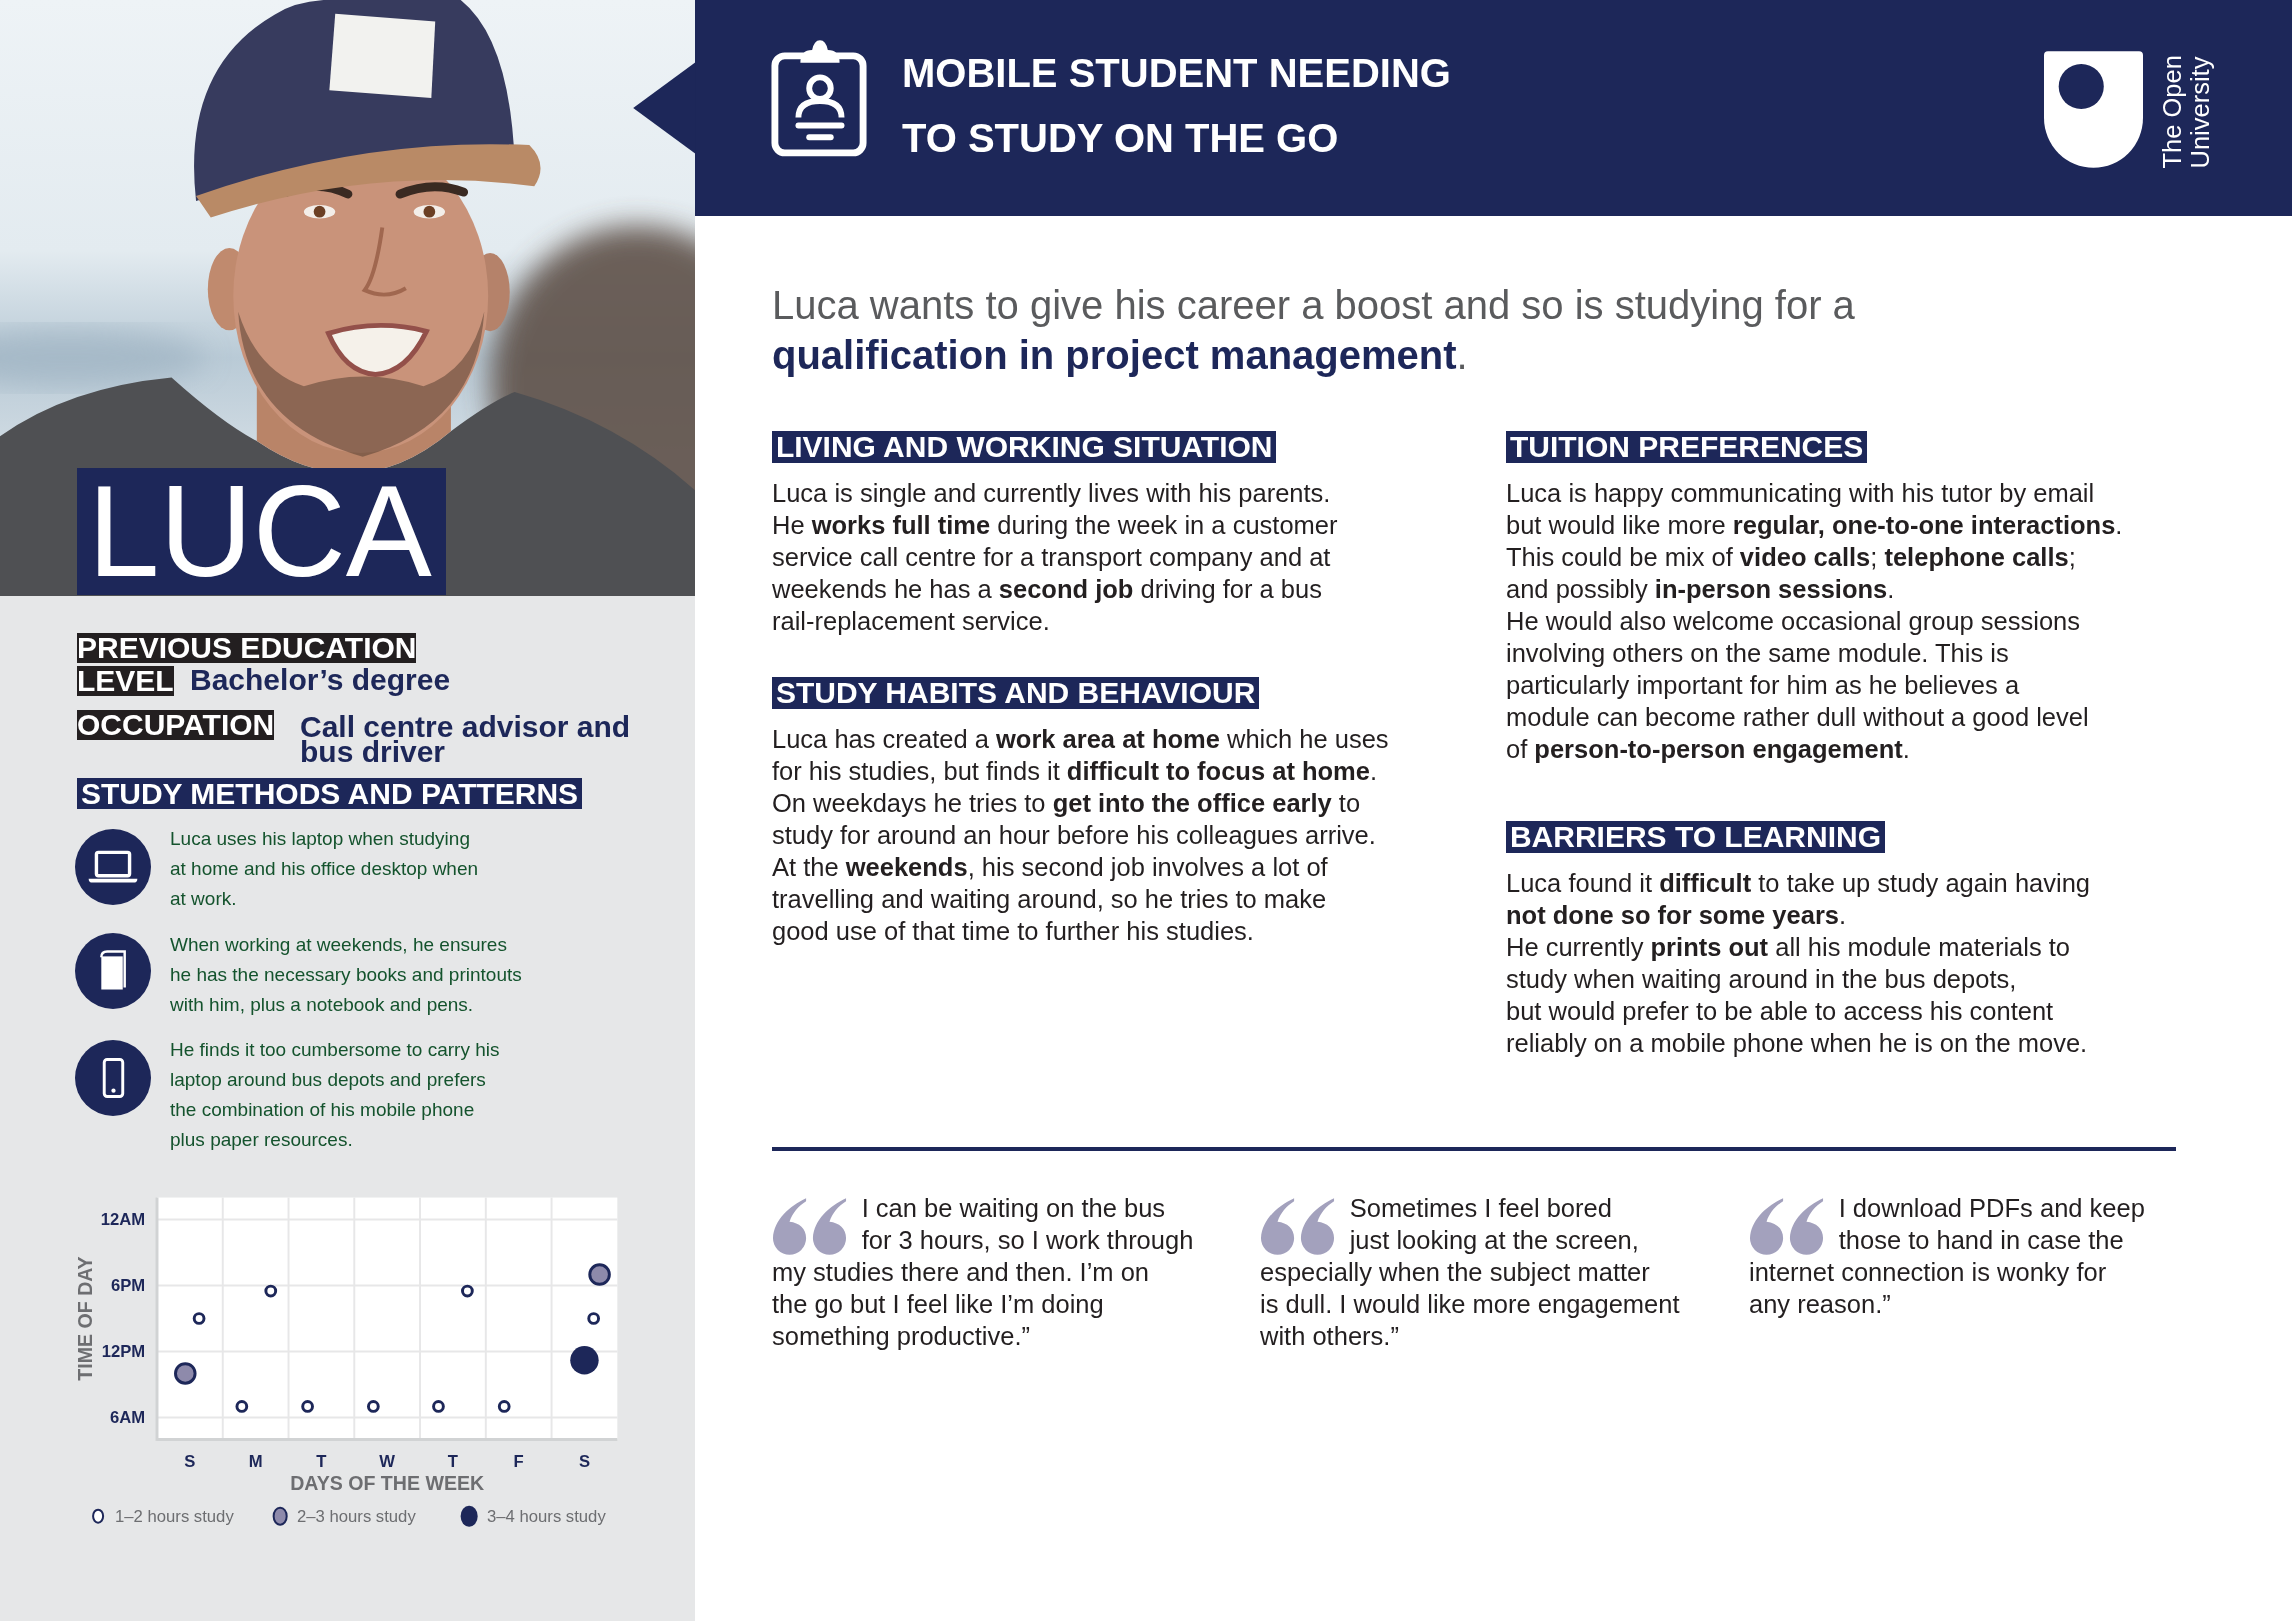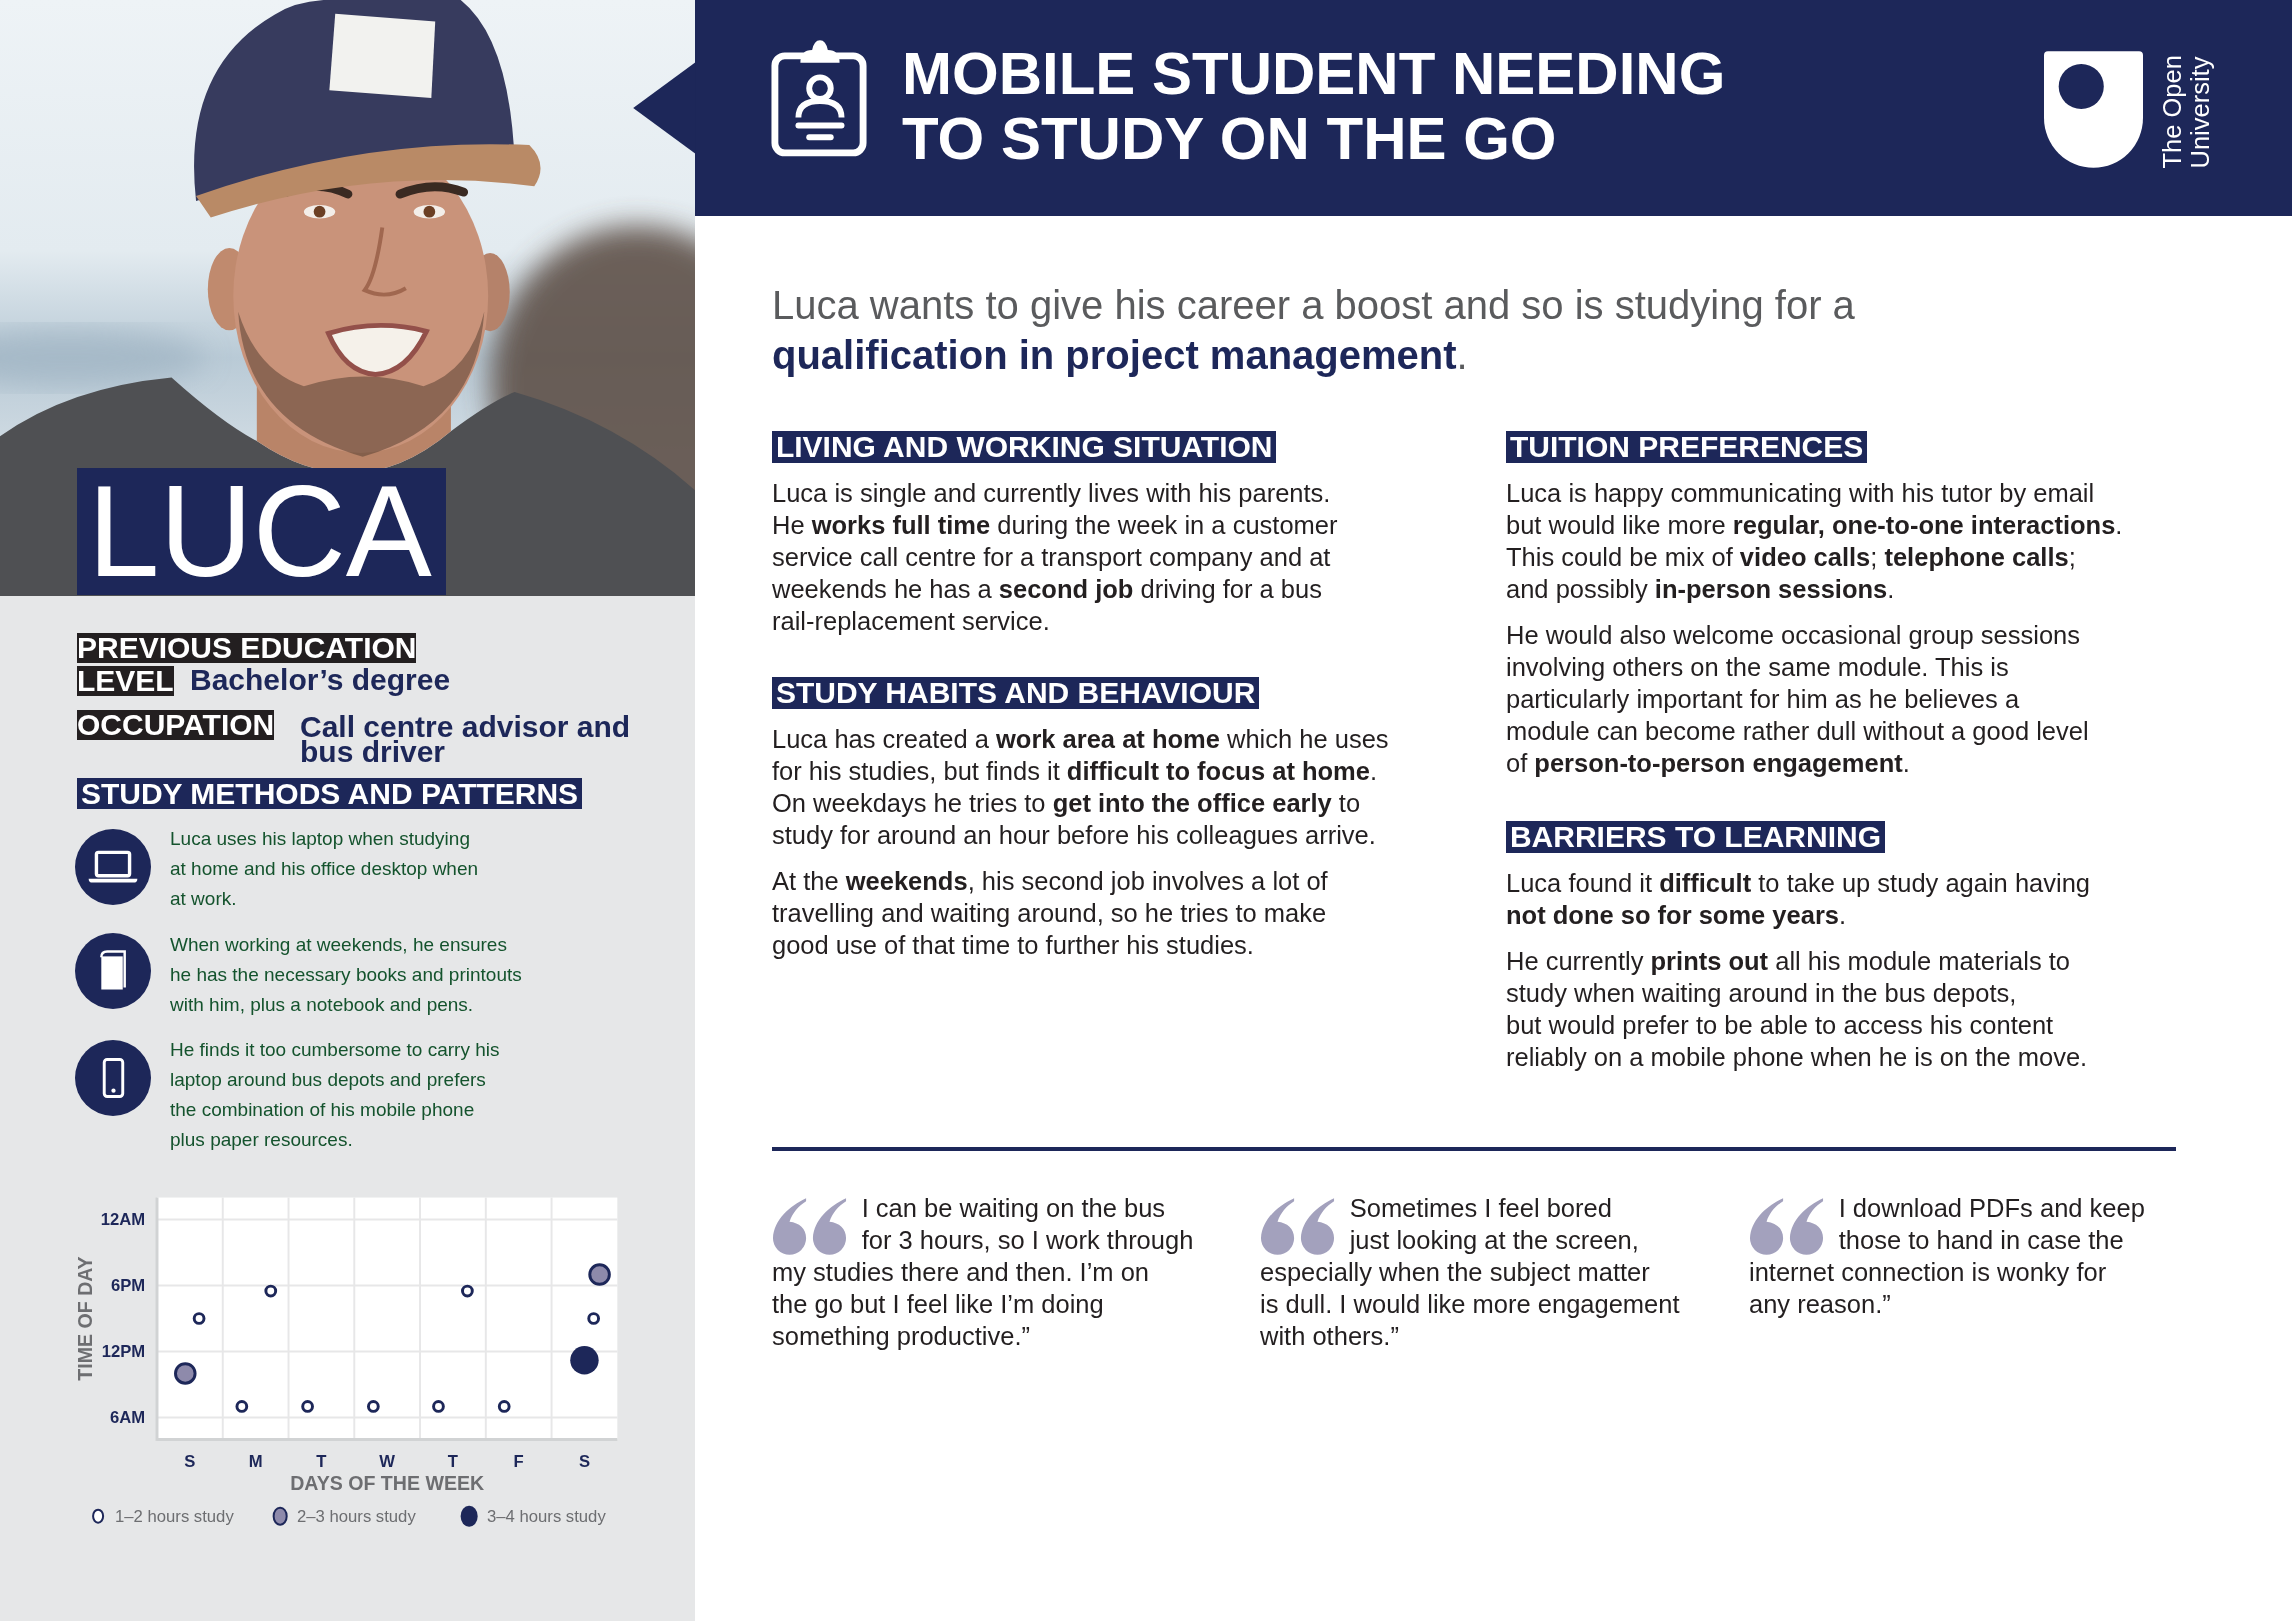--- a/index.html
+++ b/index.html
@@ -4,21 +4,21 @@
 <style>
 *{box-sizing:border-box;margin:0;padding:0}
 html,body{width:2293px;height:1621px;background:#ffffff;overflow:hidden}
 body{font-family:"Liberation Sans",sans-serif;color:#231f20;position:relative}
 .abs{position:absolute}
 #photo{left:0;top:0;width:695px;height:596px;display:block}
 #left-panel{left:0;top:596px;width:695px;height:1025px;background:#e6e7e8}
 #header{left:695px;top:0;width:1598px;height:216px;background:#1d2759}
 #header-arrow{left:633px;top:62px;width:63px;height:92px}
 #clipboard-icon{left:770px;top:39px;width:98px;height:118px}
-.title-line{left:902px;color:#fff;font-weight:bold;font-size:60px;line-height:65px;white-space:nowrap}
+.title-line{left:902px;color:#fff;font-weight:bold;font-size:40px;line-height:65px;white-space:nowrap}
 #title-1{top:41px}
 #title-2{top:106px}
 #ou-shield{left:2044px;top:51px;width:99px;height:117px}
 #ou-text{left:2127px;top:81px;width:118px;height:57px;transform:rotate(-90deg);color:#fff;font-size:25.5px;line-height:28px;white-space:nowrap}
 .name-box{left:77px;top:468px;height:127px;background:#1d2759;color:#fff;font-weight:normal;font-size:129px;line-height:127px;padding:0 13.7px 0 10.8px}
 .label-black{background:#231f20;color:#fff;font-weight:bold;font-size:30px;line-height:30px;padding:0 0;white-space:nowrap}
 .label-navy{background:#1d2759;color:#fff;font-weight:bold;font-size:30px;line-height:31px;padding:0 3.9px;white-space:nowrap}
 .value-navy{color:#1d2759;font-weight:bold;font-size:30px;line-height:24.5px;white-space:pre-line}
 #edu-label-1{left:77px;top:633px}
 #edu-label-2{left:77px;top:666px}
@@ -40,21 +40,21 @@
 #ll-1{left:115px}
 #ll-2{left:297px}
 #ll-3{left:487px}
 .intro{left:772px;top:280px;width:1372px;font-size:40px;line-height:50px;color:#5a5b5d}
 .intro p{white-space:pre-line}
 .intro b{color:#1d2759}
 .section{width:706px}
 .sec-head{display:inline-block;background:#1d2759;color:#fff;font-weight:bold;font-size:30px;line-height:32px;padding:0 3.9px;white-space:nowrap}
 .rich{margin-top:13.7px}
 .rich p{font-size:25.5px;line-height:32px;white-space:pre-line;color:#231f20}
-.rich p+p{margin-top:14px}
+.rich p+p{margin-top:0}
 #sec-living{left:772px;top:431px}
 #sec-habits{left:772px;top:677px}
 #sec-tuition{left:1506px;top:431px}
 #sec-barriers{left:1506px;top:821px}
 #divider{left:772px;top:1147px;width:1404px;height:3.9px;background:#1d2759}
 .quote{top:1192px;width:461px;font-size:25.5px;line-height:32px;color:#231f20}
 .quote svg{float:left;width:76px;height:57px;margin:5.9px 13.7px 0 0}
 .quote .qtext{white-space:pre-line}
 #quote-1{left:772px}
 #quote-2{left:1260px}

